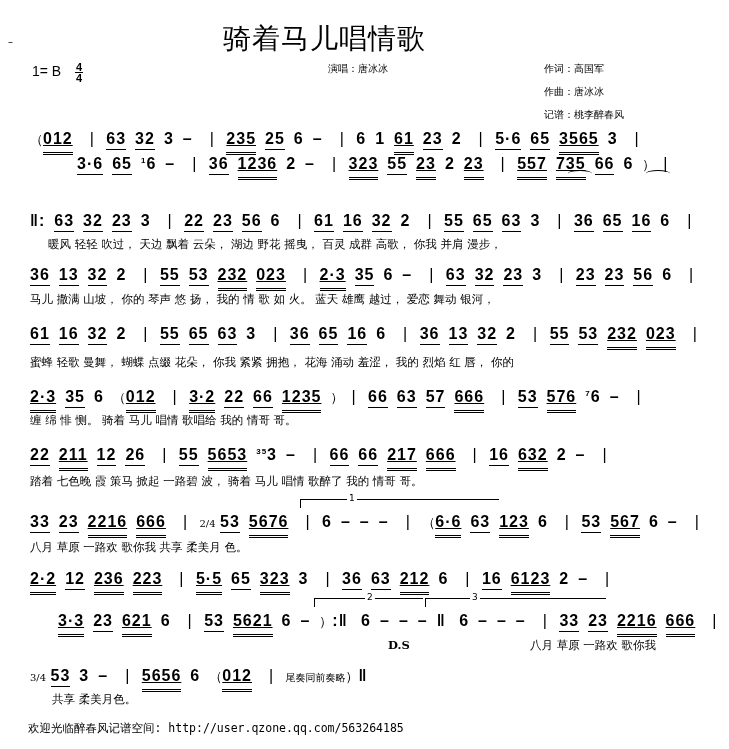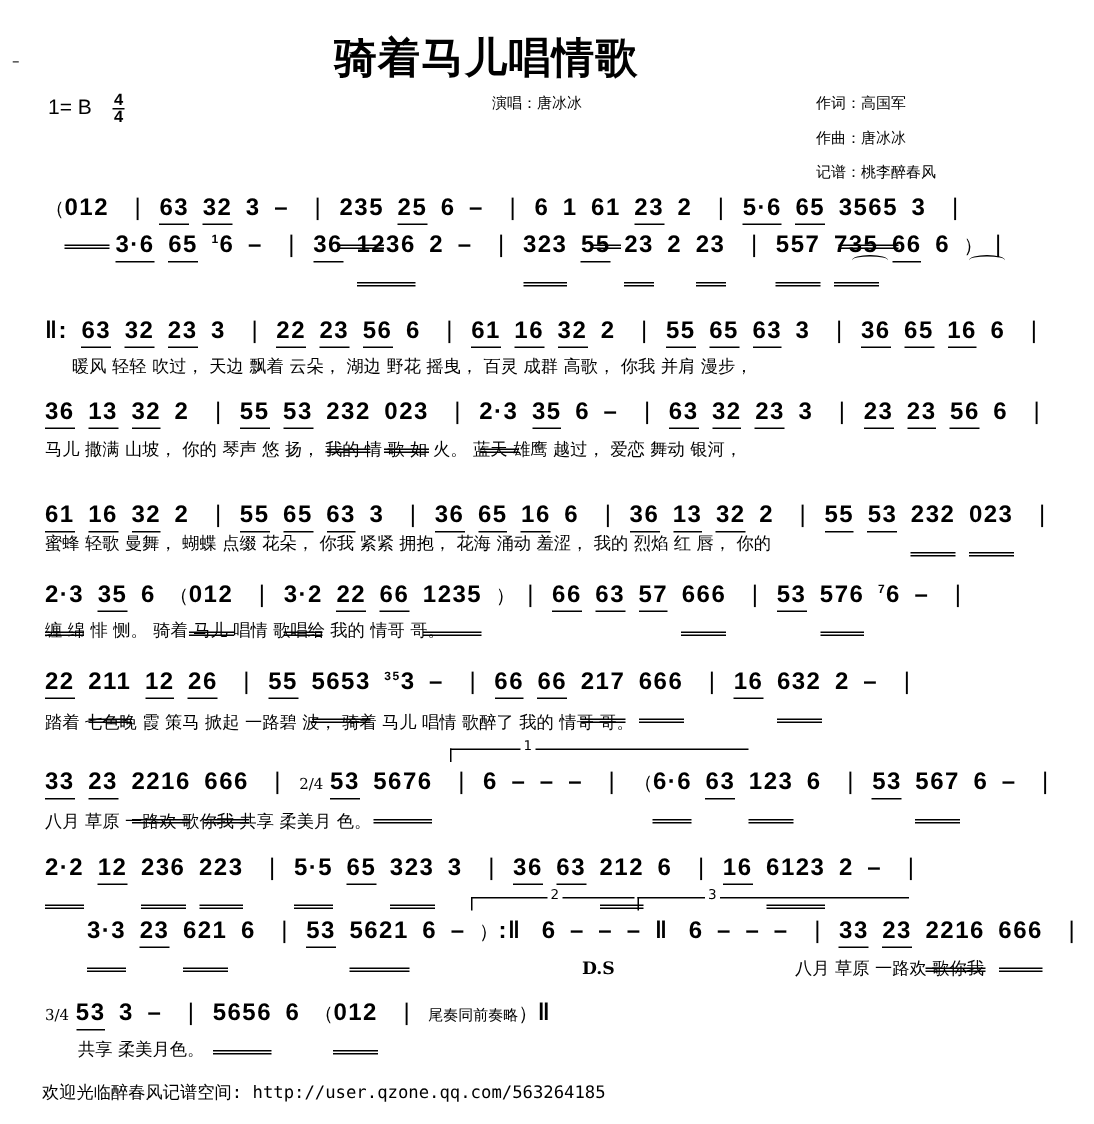--- a/index.html
+++ b/index.html
@@ -1,28 +1,28 @@
 <!DOCTYPE html>
 <html><head>
 <meta charset="utf-8">
 <style>
   html, body { margin:0; padding:0; background:#ffffff; }
   body { width:729px; height:749px; position:relative; overflow:hidden; color:#000; font-family:"DejaVu Sans", sans-serif; }
   .abs { position:absolute; }
-  .title { left:0; width:649px; top:20px; text-align:center; font-family:"DejaVu Serif", serif; font-size:28px; font-weight:bold; letter-spacing:1px; }
+  .title { left:0; width:649px; top:20px; text-align:center; font-family:"DejaVu Serif", serif; font-size:28px; font-weight:normal; letter-spacing:1px; }
   .dash-mark { left:8px; top:36px; font-size:10px; }
   .key { left:32px; top:62px; font-size:14px; font-family:"Liberation Sans", sans-serif; }
   .timesig { display:inline-block; vertical-align:middle; text-align:center; font-size:11px; line-height:10px; font-weight:bold; margin-left:10px; }
   .timesig span { display:block; }
   .timesig .bar { border-top:1px solid #000; width:8px; margin:0 auto; }
   .credit { font-family:"DejaVu Serif", serif; font-size:10px; }
   .row { position:absolute; left:30px; height:24px; font-family:"Liberation Sans", sans-serif; font-weight:bold; font-size:16px; white-space:nowrap; }
   .g { display:inline-block; position:relative; margin-right:9px; letter-spacing:1px; }
   .u1 { border-bottom:1px solid #000; padding-bottom:1px; }
-  .u2 { border-bottom:3px double #000; padding-bottom:15px; }
+  .u2 { border-bottom:3px double #000; padding-bottom:4px;text-decoration:underline; }
   .bl { display:inline-block; margin:0 8px; font-weight:normal; }
   .lyr { position:absolute; left:30px; font-size:11.5px; white-space:nowrap; font-family:"DejaVu Sans", sans-serif; }
   .lyr span { display:inline-block; }
   .tie { position:absolute; border-top:1.2px solid #000; border-radius:50% 50% 0 0; height:6px; }
   .volta { position:absolute; border-top:1px solid #000; border-left:1px solid #000; height:8px; font-size:9px; }
   .volta span { position:absolute; top:-7px; background:#fff; padding:0 2px; }
   .paren { font-weight:normal; font-size:13px; }
   .small { font-size:10px; font-weight:normal; font-family:"DejaVu Serif", serif; }
   .footer { left:28px; top:721px; font-family:"DejaVu Sans Mono", monospace; font-size:11.5px; }
 </style>
@@ -73,21 +73,21 @@
 
 <div class="row" style="top:266px;">
   <span class="g u1">36</span><span class="g u1">13</span><span class="g u1">32</span><span class="g">2</span><span class="bl">|</span>
   <span class="g u1">55</span><span class="g u1">53</span><span class="g u2">232</span><span class="g u2">023</span><span class="bl">|</span>
   <span class="g u2">2·3</span><span class="g u1">35</span><span class="g">6</span><span class="g">–</span><span class="bl">|</span>
   <span class="g u1">63</span><span class="g u1">32</span><span class="g u1">23</span><span class="g">3</span><span class="bl">|</span>
   <span class="g u1">23</span><span class="g u1">23</span><span class="g u1">56</span><span class="g">6</span><span class="bl">|</span>
 </div>
 <div class="lyr" style="top:292px;">马儿 撒满 山坡， 你的 琴声 悠 扬， 我的 情 歌 如 火。 蓝天 雄鹰 越过， 爱恋 舞动 银河，</div>
 
-<div class="row" style="top:335px;">
+<div class="row" style="top:325px;">
   <span class="g u1">61</span><span class="g u1">16</span><span class="g u1">32</span><span class="g">2</span><span class="bl">|</span>
   <span class="g u1">55</span><span class="g u1">65</span><span class="g u1">63</span><span class="g">3</span><span class="bl">|</span>
   <span class="g u1">36</span><span class="g u1">65</span><span class="g u1">16</span><span class="g">6</span><span class="bl">|</span>
   <span class="g u1">36</span><span class="g u1">13</span><span class="g u1">32</span><span class="g">2</span><span class="bl">|</span>
   <span class="g u1">55</span><span class="g u1">53</span><span class="g u2">232</span><span class="g u2">023</span><span class="bl">|</span>
 </div>
 <div class="lyr" style="top:355px;">蜜蜂 轻歌 曼舞， 蝴蝶 点缀 花朵， 你我 紧紧 拥抱， 花海 涌动 羞涩， 我的 烈焰 红 唇， 你的</div>
 
 <div class="row" style="top:388px;">
   <span class="g u2">2·3</span><span class="g u1">35</span><span class="g">6</span><span class="paren">（</span><span class="g u2">012</span><span class="bl">|</span>

